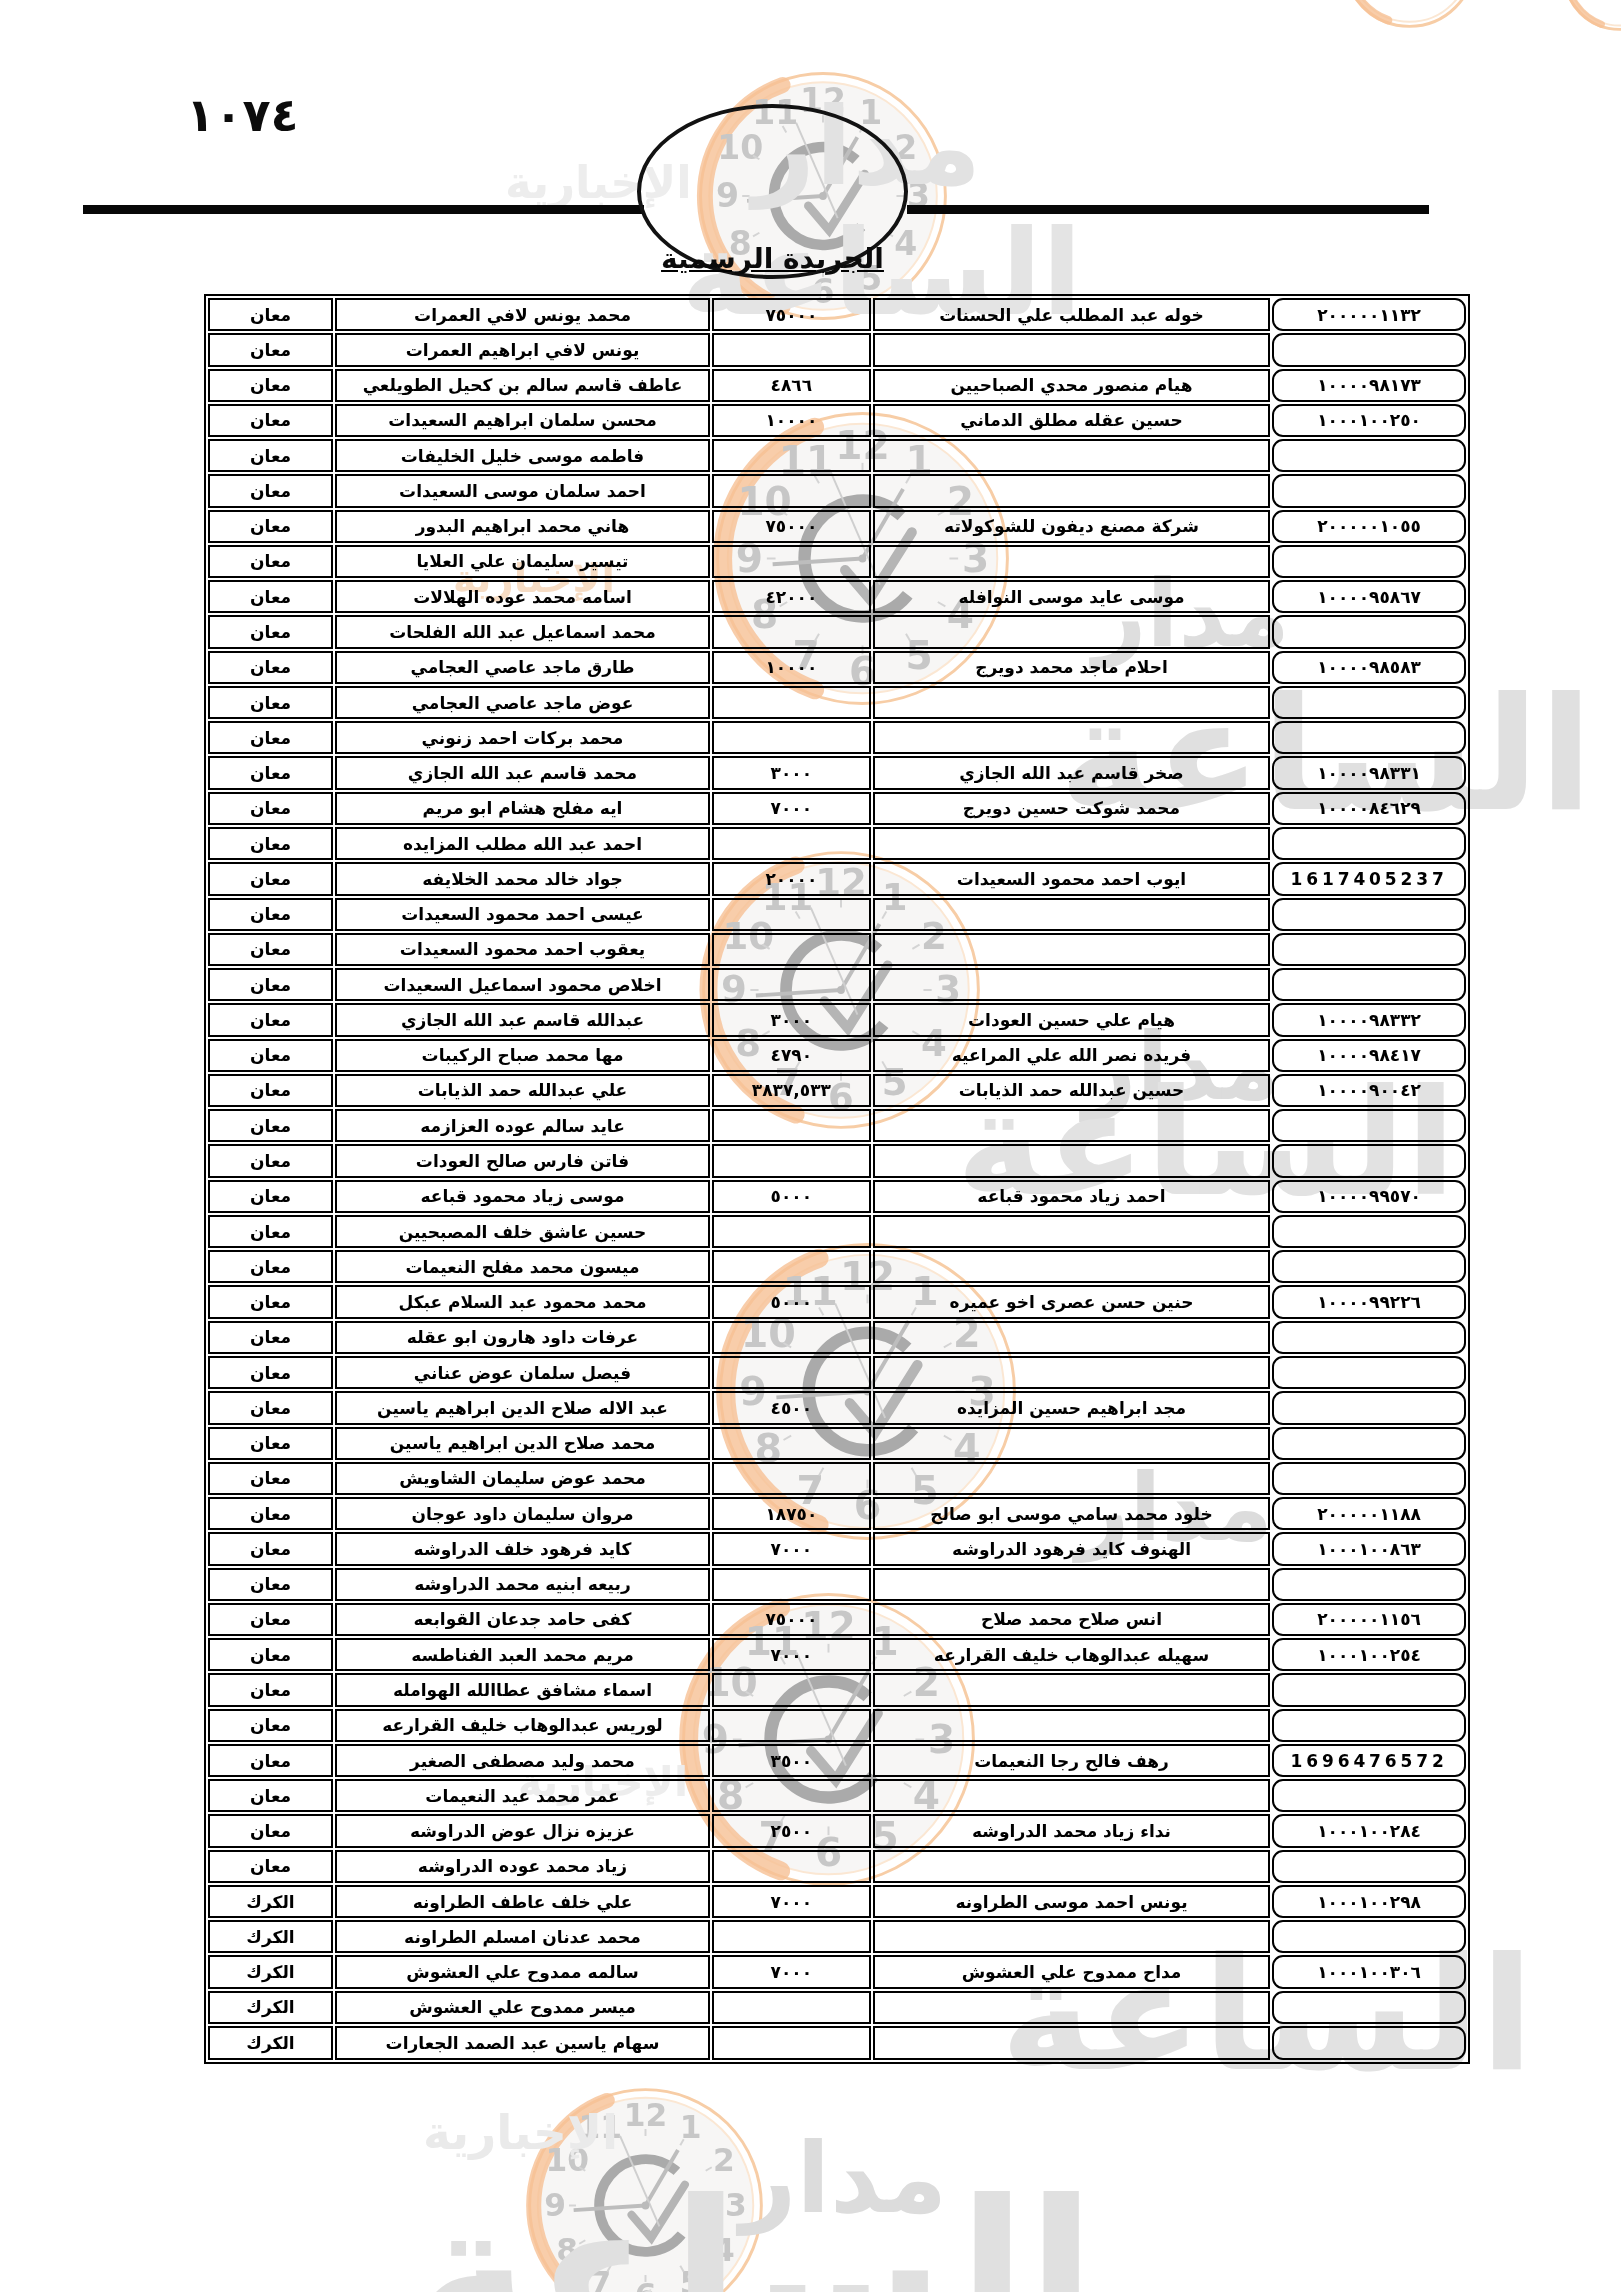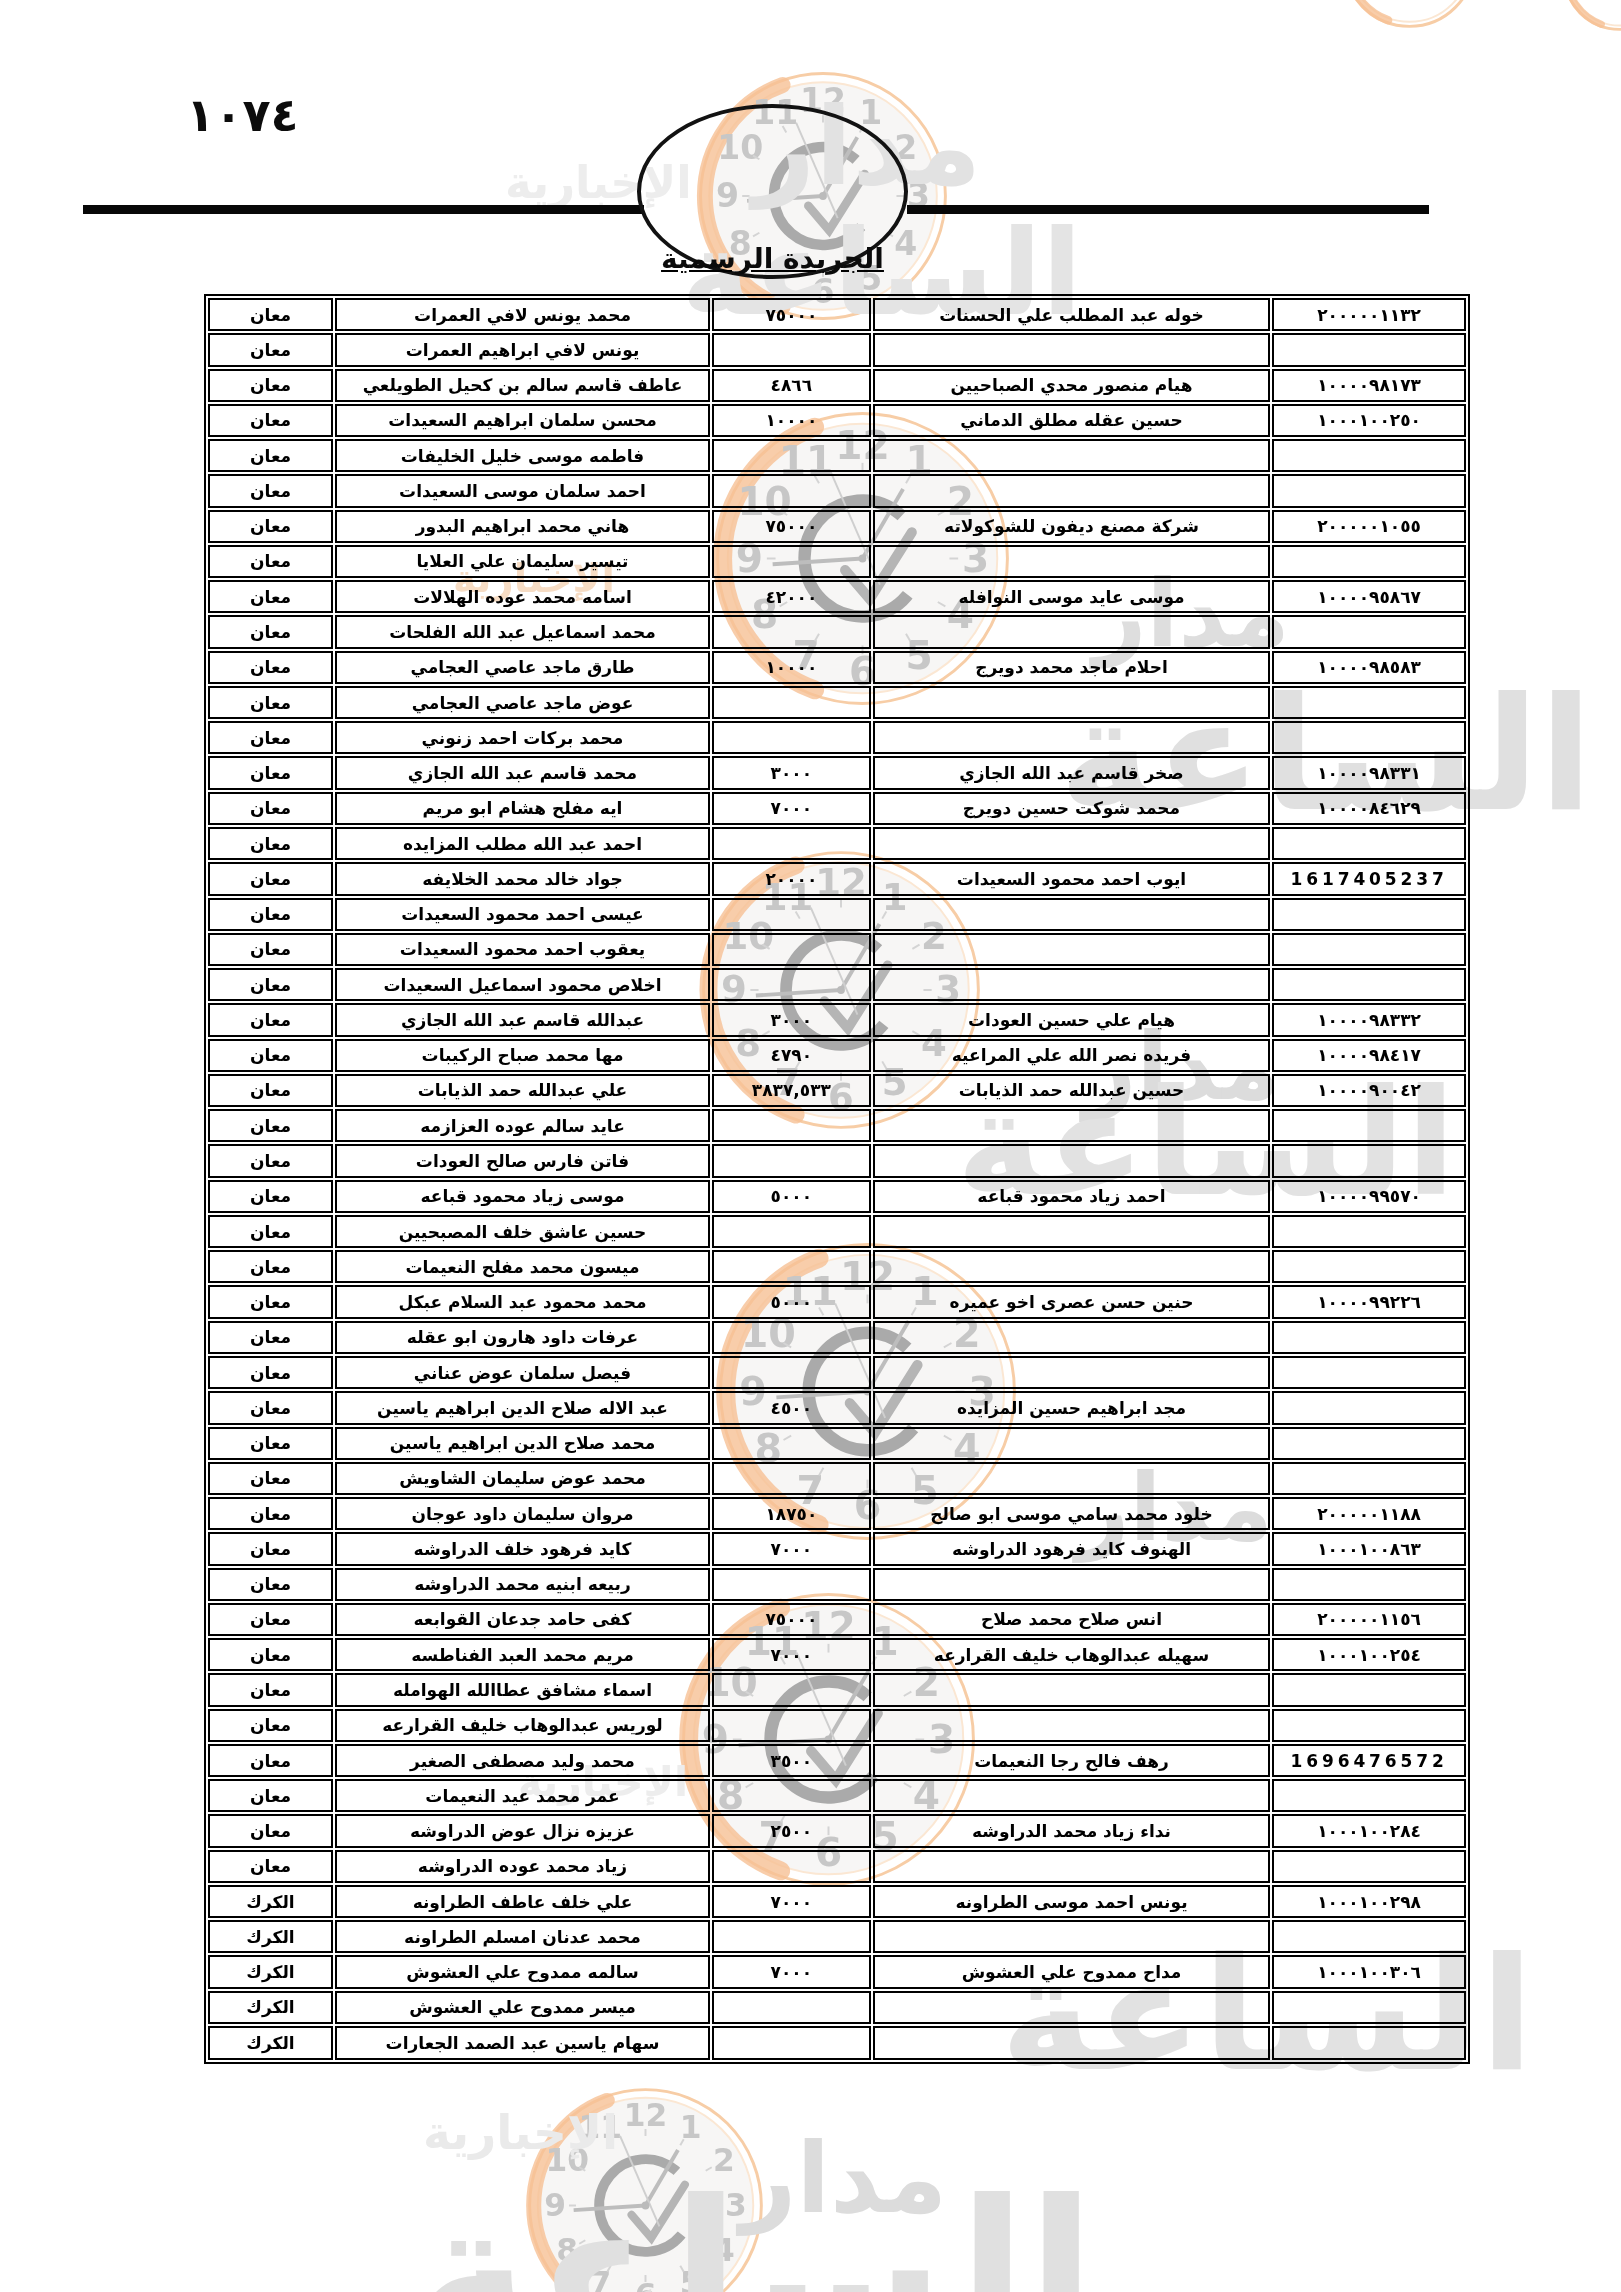--- a/index.html
+++ b/index.html
@@ -19,21 +19,21 @@
               border:4.9px solid #121212;border-radius:50%;z-index:3;
               display:flex;align-items:flex-end;justify-content:center;text-decoration:underline;}
   .title-oval span{font-size:28px;font-weight:bold;color:#0b0b0b;padding-top:21.6px;}
   
   table.records{position:absolute;left:204px;top:294px;width:1266px;height:1770px;z-index:2;
                 border-collapse:separate;border-spacing:2px;border:2px solid #000;
                 table-layout:fixed;direction:rtl;}
   table.records td{border:2px solid #000;text-align:center;vertical-align:middle;
                    font-weight:bold;font-size:17px;color:#000;padding:0 4.9px;
                    overflow:hidden;white-space:nowrap;background:transparent;}
-  td.c-id{letter-spacing:3.9px;font-size:17.6px;}
+  td.c-id{letter-spacing:3.9px;font-size:17.6px;border-radius:11px;}
   td.c-amt{letter-spacing:2px;font-size:17.6px;}
   td.c-reg{font-size:17.6px;letter-spacing:1px;}
 </style>
 </head>
 <body>
 
 <div class="page">
 
   <div class="wm" id="wm-layer">
       <svg width="284" height="284" viewBox="-145 -145 290 290" style="position: absolute; left: 681px; top: 54px; overflow: visible;">

